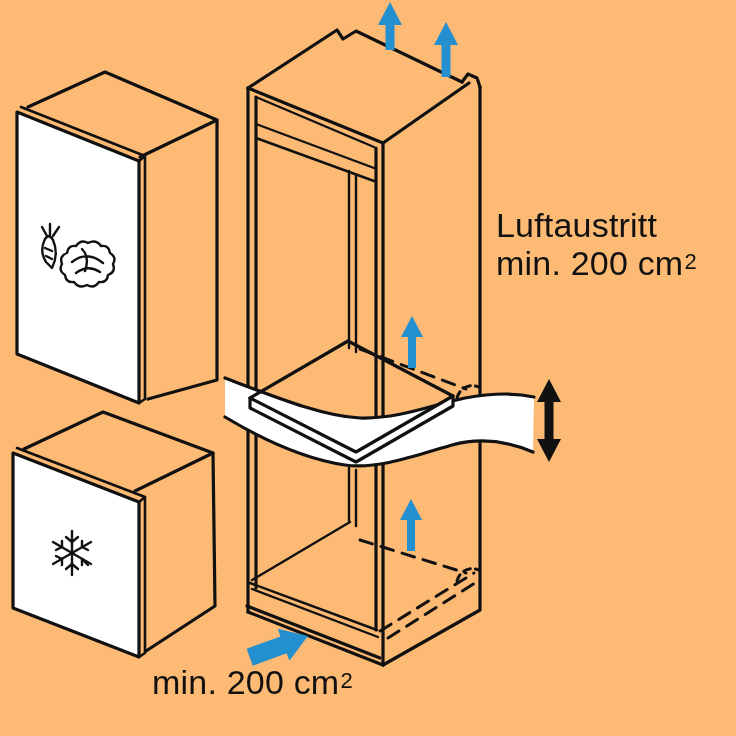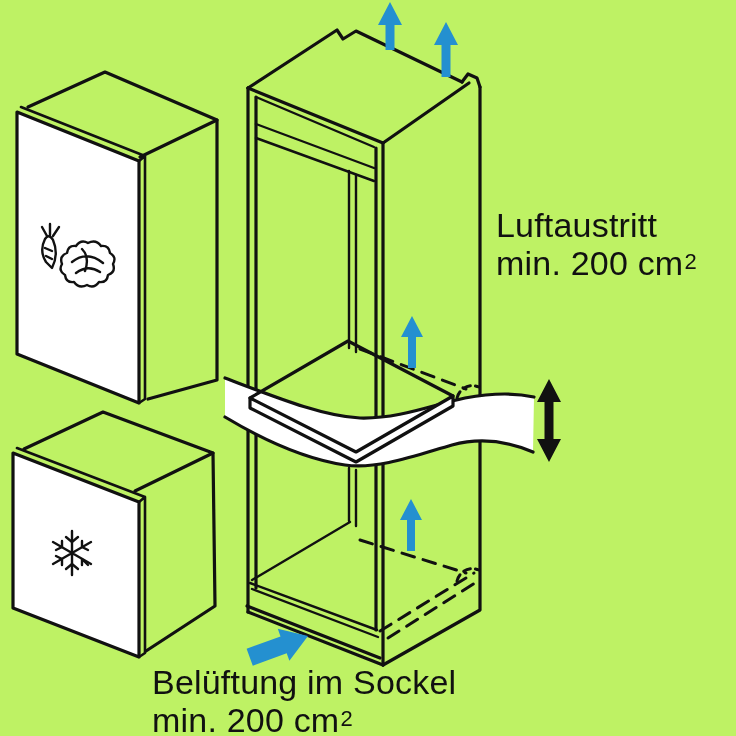--- a/index.html
+++ b/index.html
@@ -1,16 +1,16 @@
 <!DOCTYPE html>
 <html><head>
 <meta charset="utf-8">
 <style>
   html,body{margin:0;padding:0;background:#fff;}
-  #stage{position:relative;width:736px;height:736px;background:#bef264;overflow:hidden;
+  #stage{position:relative;width:736px;height:736px;background:#fdba74;overflow:hidden;
          font-family:"Liberation Sans", sans-serif;color:#111;}
   #diagram-svg{position:absolute;left:0;top:0;}
   .label{position:absolute;font-size:34px;line-height:38px;letter-spacing:0.2px;color:#111;white-space:nowrap;}
   .label sup{font-size:22px;line-height:0;vertical-align:6px;margin-left:1px;}
 </style>
 </head>
 <body>
 
 <div id="stage">
 
@@ -100,17 +100,16 @@
   </g>
 </svg>
 
 <div class="label" style="left:496px;top:206px;">
   <div><span>Luftaustritt</span></div>
   <div><span>min. 200 cm</span><sup>2</sup></div>
 </div>
 
 
 <div class="label" style="left:152px;top:663px;">
-  <div>Belüftung im Sockel</div>
   <div><span>min. 200 cm</span><sup>2</sup></div>
 </div>
 
 </div>
 
 </body></html>

